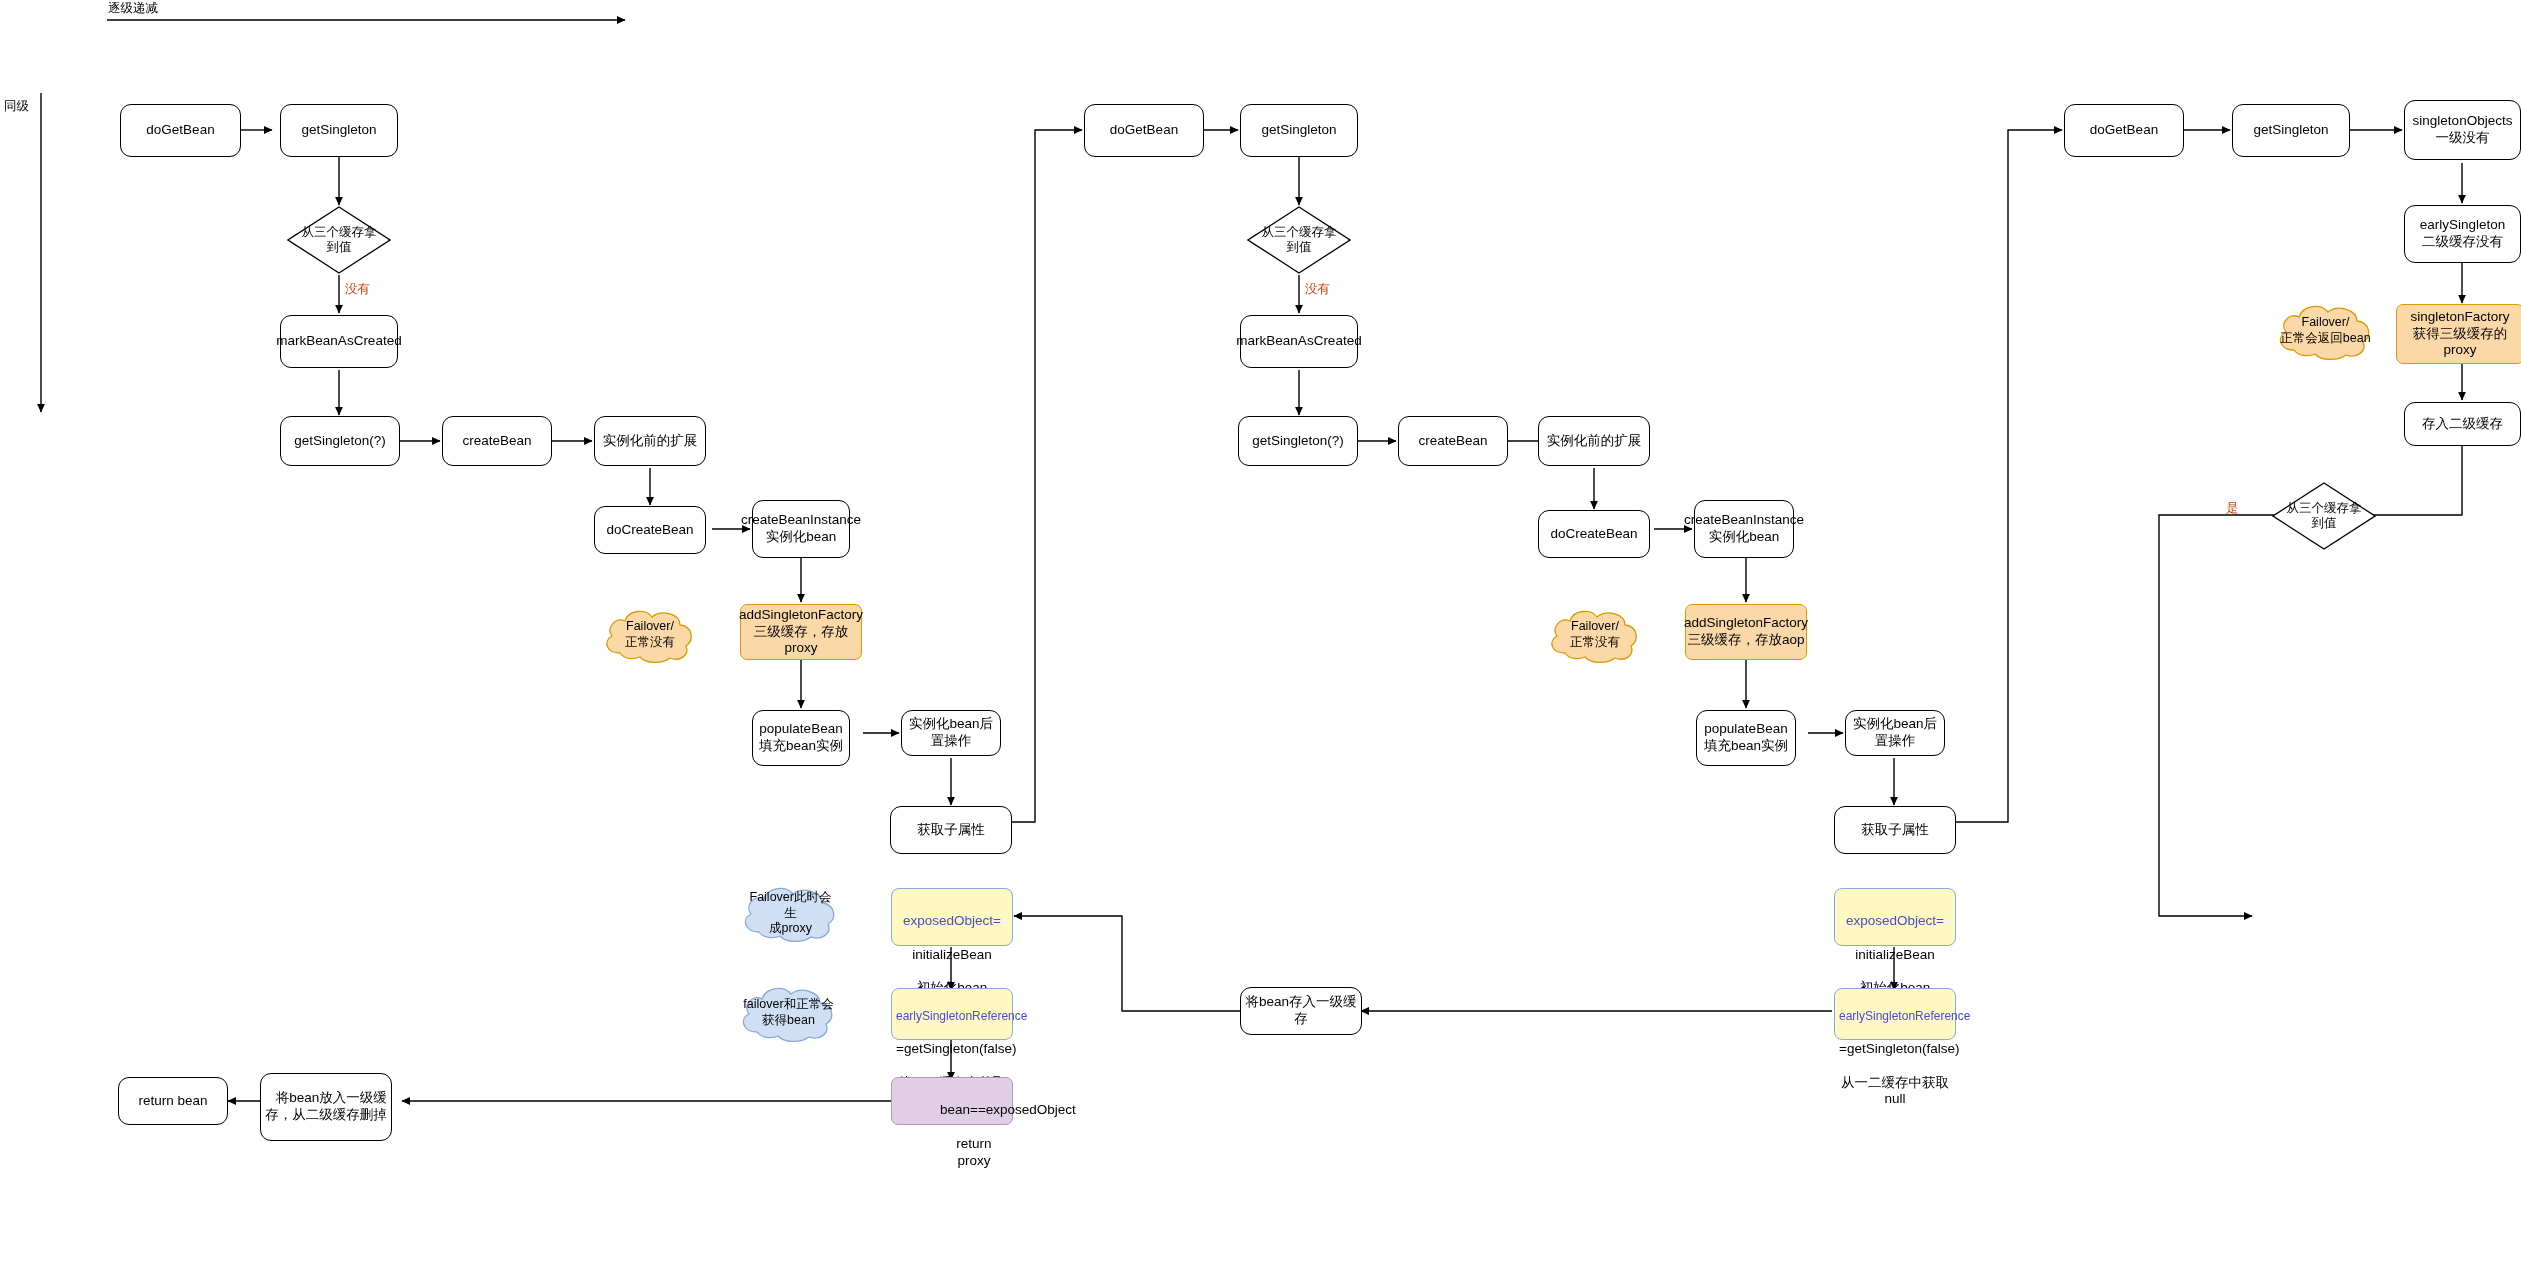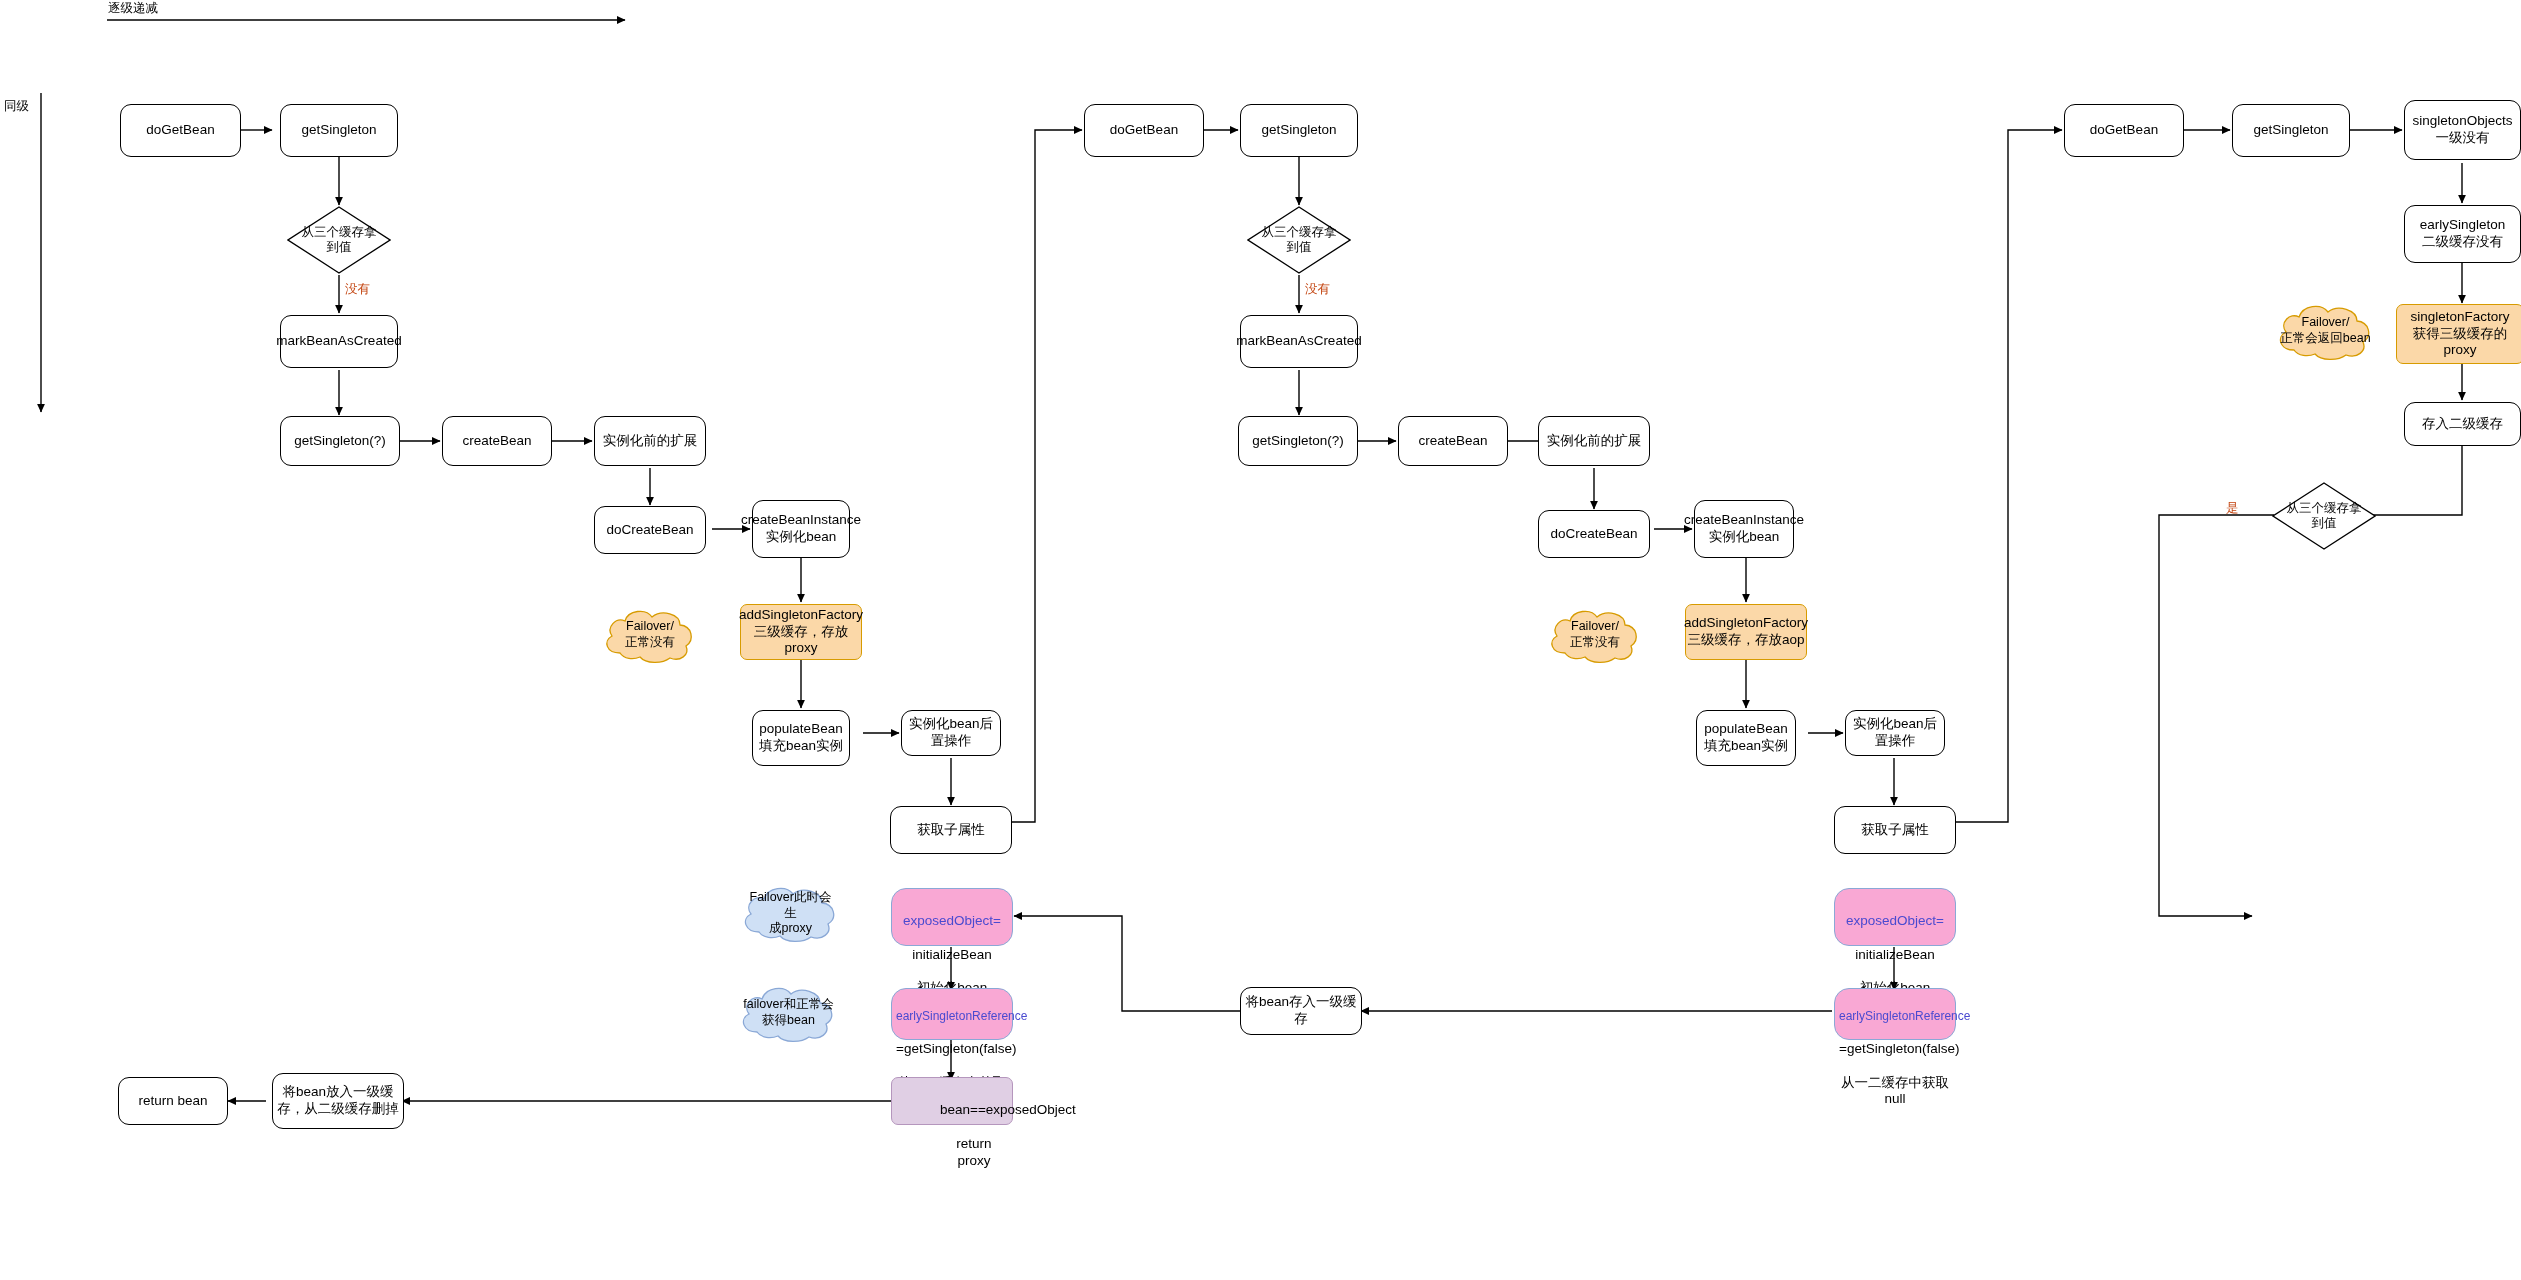--- a/index.html
+++ b/index.html
@@ -40,23 +40,23 @@
     line-height: 1.25;
     padding: 2px 4px;
     white-space: pre-line;
   }
   .node.orange {
     background: #fbd8a8;
     border-color: #d79b00;
     border-radius: 7px;
   }
   .node.blue {
-    background: #f9a8d4;
+    background: #fef9c3;
     border-color: #8aa8d6;
-    border-radius: 15px;
+    border-radius: 8px;
   }
   .node.purple {
     background: #e0cfe4;
     border-color: #b596bd;
     border-radius: 7px;
   }
   .node .kw {
     color: #4a4ad0;
   }
   .diamond {
@@ -311,21 +311,21 @@
     <div class="kw" style="font-size:12px;">earlySingletonReference</div>
     <div>=getSingleton(false)</div>
     <div>从一二缓存中获取proxy</div>
   </div>
 
   <div class="node purple" style="left:891px; top:1077px; width:122px; height:48px; display:block; padding-top:7px;padding-left:48px;">
     <div>bean==exposedObject</div>
     <div>return proxy</div>
   </div>
 
-  <div class="node" style="left:272px; top:1073px; width:132px; height:56px;">将bean放入一级缓
+  <div class="node" style="left:260px; top:1073px; width:132px; height:68px;text-align:right;">将bean放入一级缓
 存，从二级缓存删掉</div>
   <div class="node" style="left:118px; top:1077px; width:110px; height:48px;">return bean</div>
 
 
   <div class="node" style="left:1240px; top:987px; width:122px; height:48px;">将bean存入一级缓存</div>
 
   <div class="node blue" style="left:1834px; top:888px; width:122px; height:58px; display:block; padding-top:7px;">
     <div class="kw">exposedObject=</div>
     <div>initializeBean</div>
     <div>初始化bean</div>

